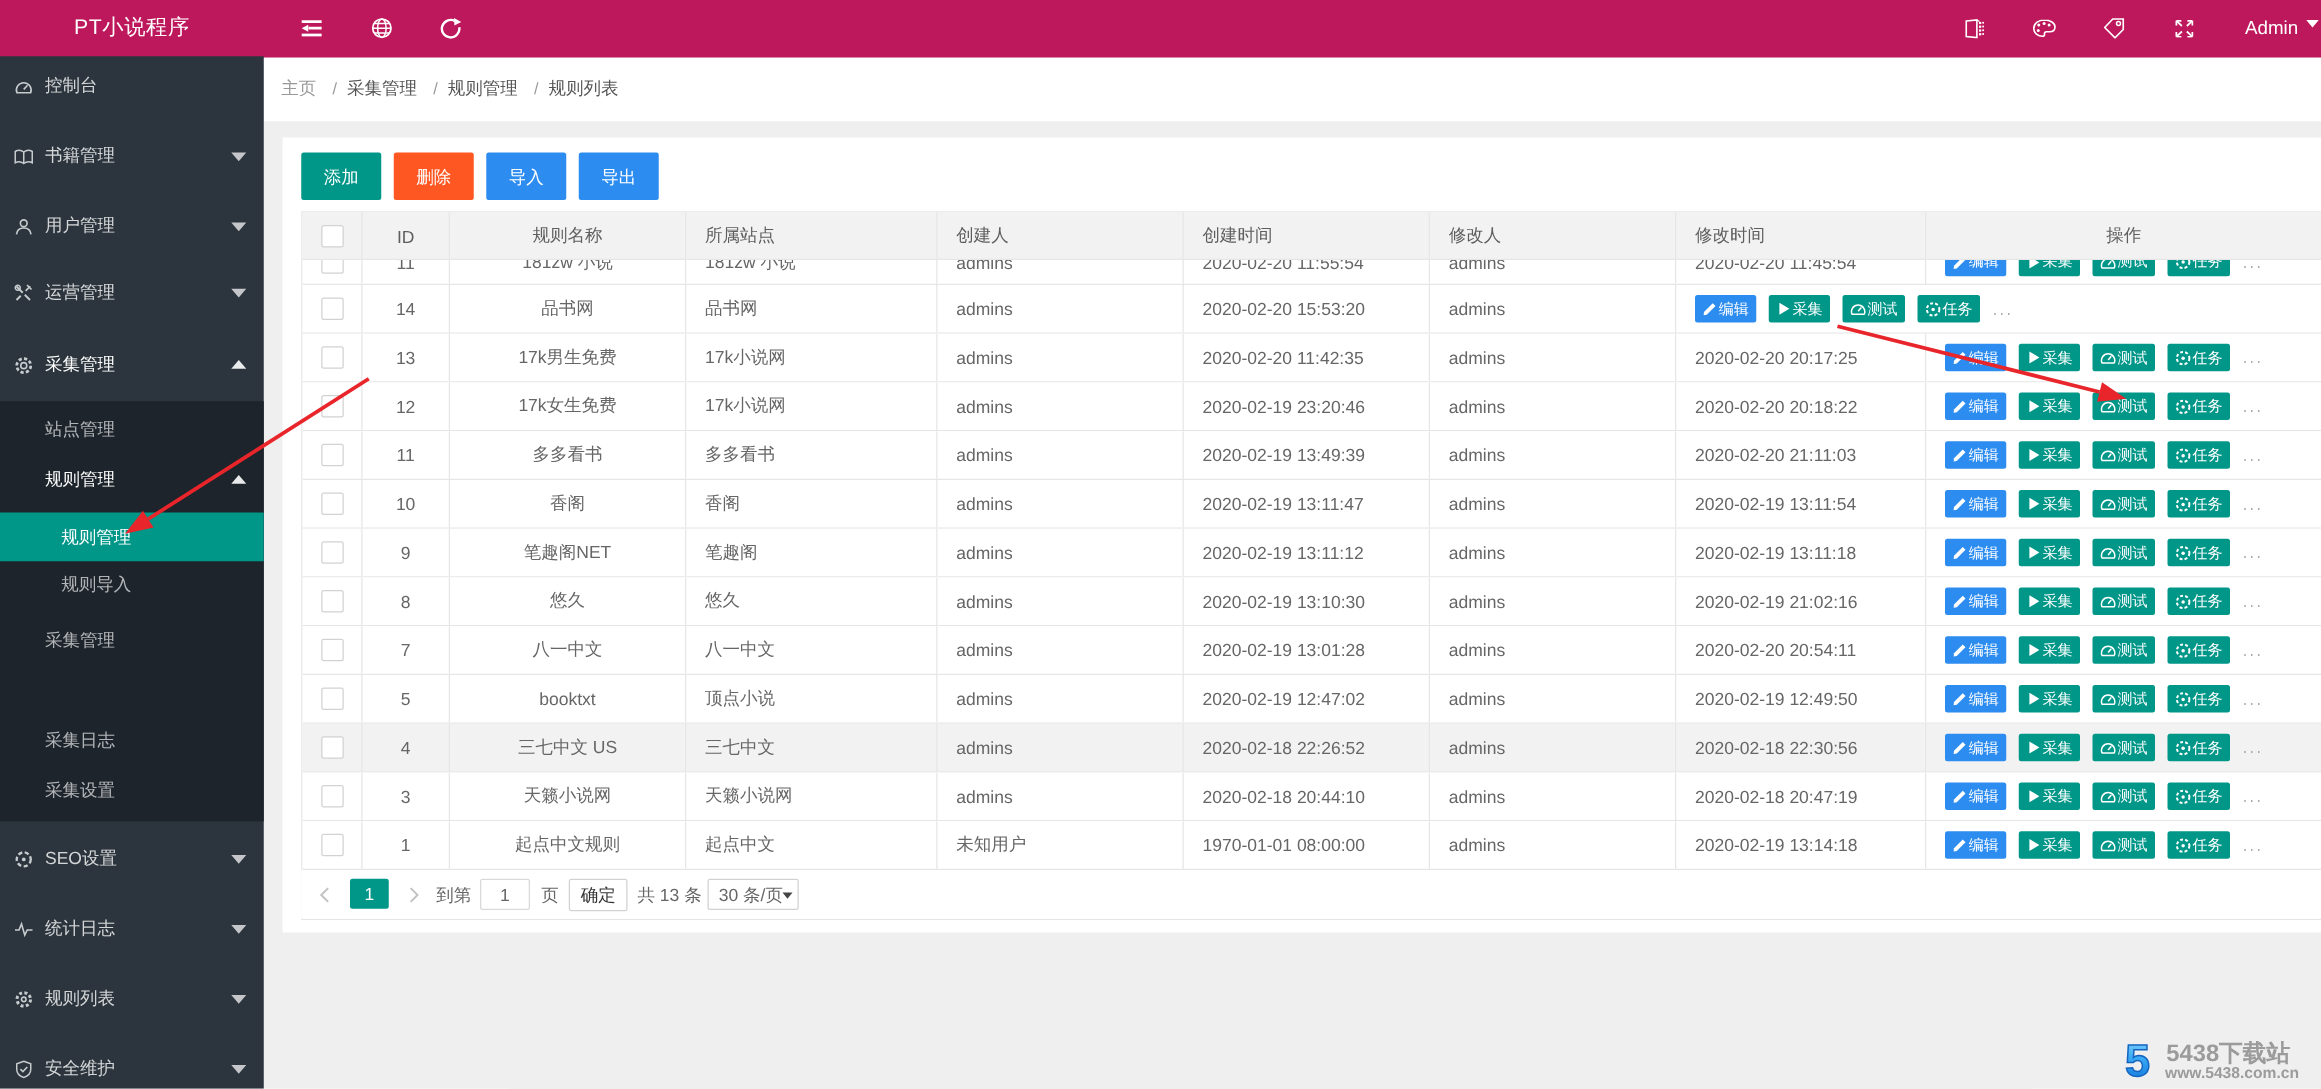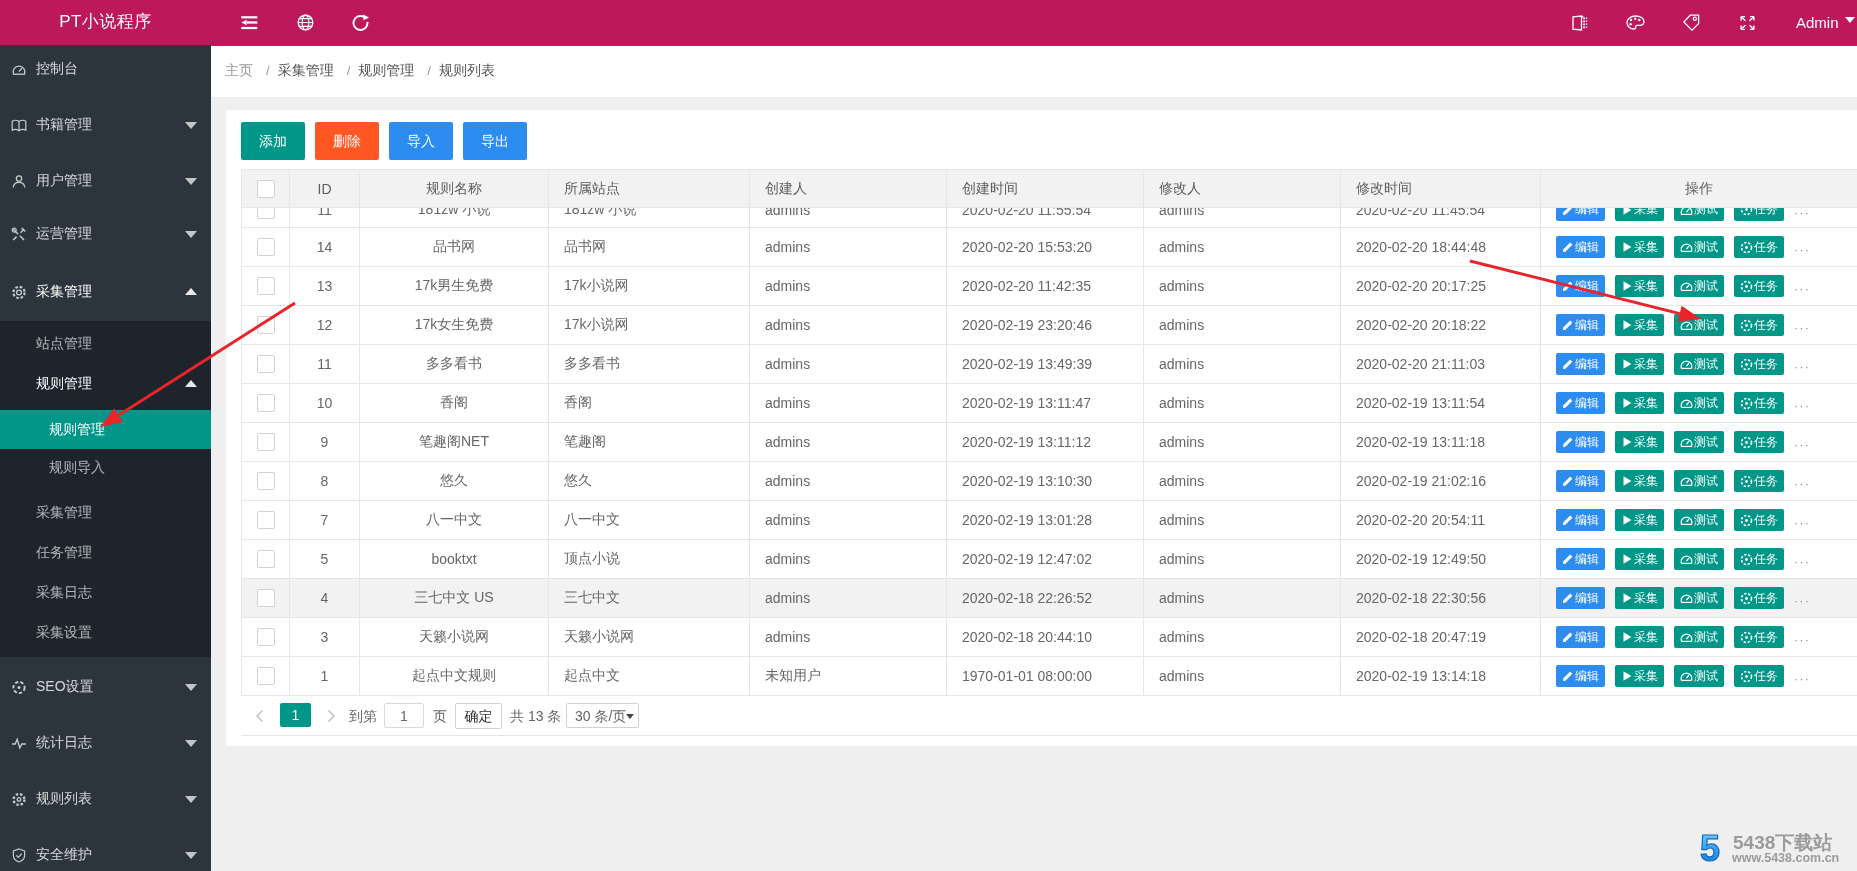--- a/index.html
+++ b/index.html
@@ -181,21 +181,20 @@
       </span>
       <span class="mit">采集管理</span>
       <span class="cu"></span>
     </div>
 <div class="sub" style="top:276px;height:336px;"></div>
 <div class="si" style="top:279px;height:40px;padding-left:36px;">站点管理</div>
 <div class="si" style="top:319px;height:40px;padding-left:36px;color:#fff;">规则管理<span class="cu"></span></div>
 <div class="si active" style="top:365px;height:39px;padding-left:49px;">规则管理</div>
 <div class="si" style="top:403px;height:40px;padding-left:49px;">规则导入</div>
 <div class="si" style="top:448px;height:40px;padding-left:36px;">采集管理</div>
-<div class="si" style="top:488px;height:40px;padding-left:36px;">任务管理</div>
 <div class="si" style="top:528px;height:40px;padding-left:36px;">采集日志</div>
 <div class="si" style="top:568px;height:40px;padding-left:36px;">采集设置</div>
 <div class="mi" style="top:614px;height:56px;">
       <span class="mic">
         <svg width="16" height="15" viewBox="0 0 16 15">
           <circle cx="8" cy="7.5" r="5.6" fill="none" stroke="#c6cbce" stroke-width="1.9" stroke-dasharray="3.4 2"></circle>
           <circle cx="8" cy="7.5" r="1.5" fill="#c6cbce"></circle>
         </svg>
       </span>
       <span class="mit">SEO设置</span>
@@ -299,21 +298,20 @@
 <div class="tr">
         <div class="td c0">
           <span class="cb"></span>
         </div>
         <div class="td c1">14</div>
         <div class="td c2">品书网</div>
         <div class="td c3">品书网</div>
         <div class="td c4">admins</div>
         <div class="td c5">2020-02-20 15:53:20</div>
         <div class="td c6">admins</div>
-        <div class="td c7">2020-02-20 18:44:48</div>
         <div class="td c8">
           <span class="sbtn b">
             <svg width="12" height="12" viewBox="0 0 12 12">
               <path d="M1.2 8.6 L8.2 1.6 L10.4 3.8 L3.4 10.8 L0.9 11.1 Z" fill="#fff"></path>
             </svg>
             <i>编辑</i>
           </span>
           <span class="sbtn g">
             <svg width="12" height="12" viewBox="0 0 12 12">
               <path d="M2.5 1.2 L10.5 6 L2.5 10.8 Z" fill="#fff"></path>

